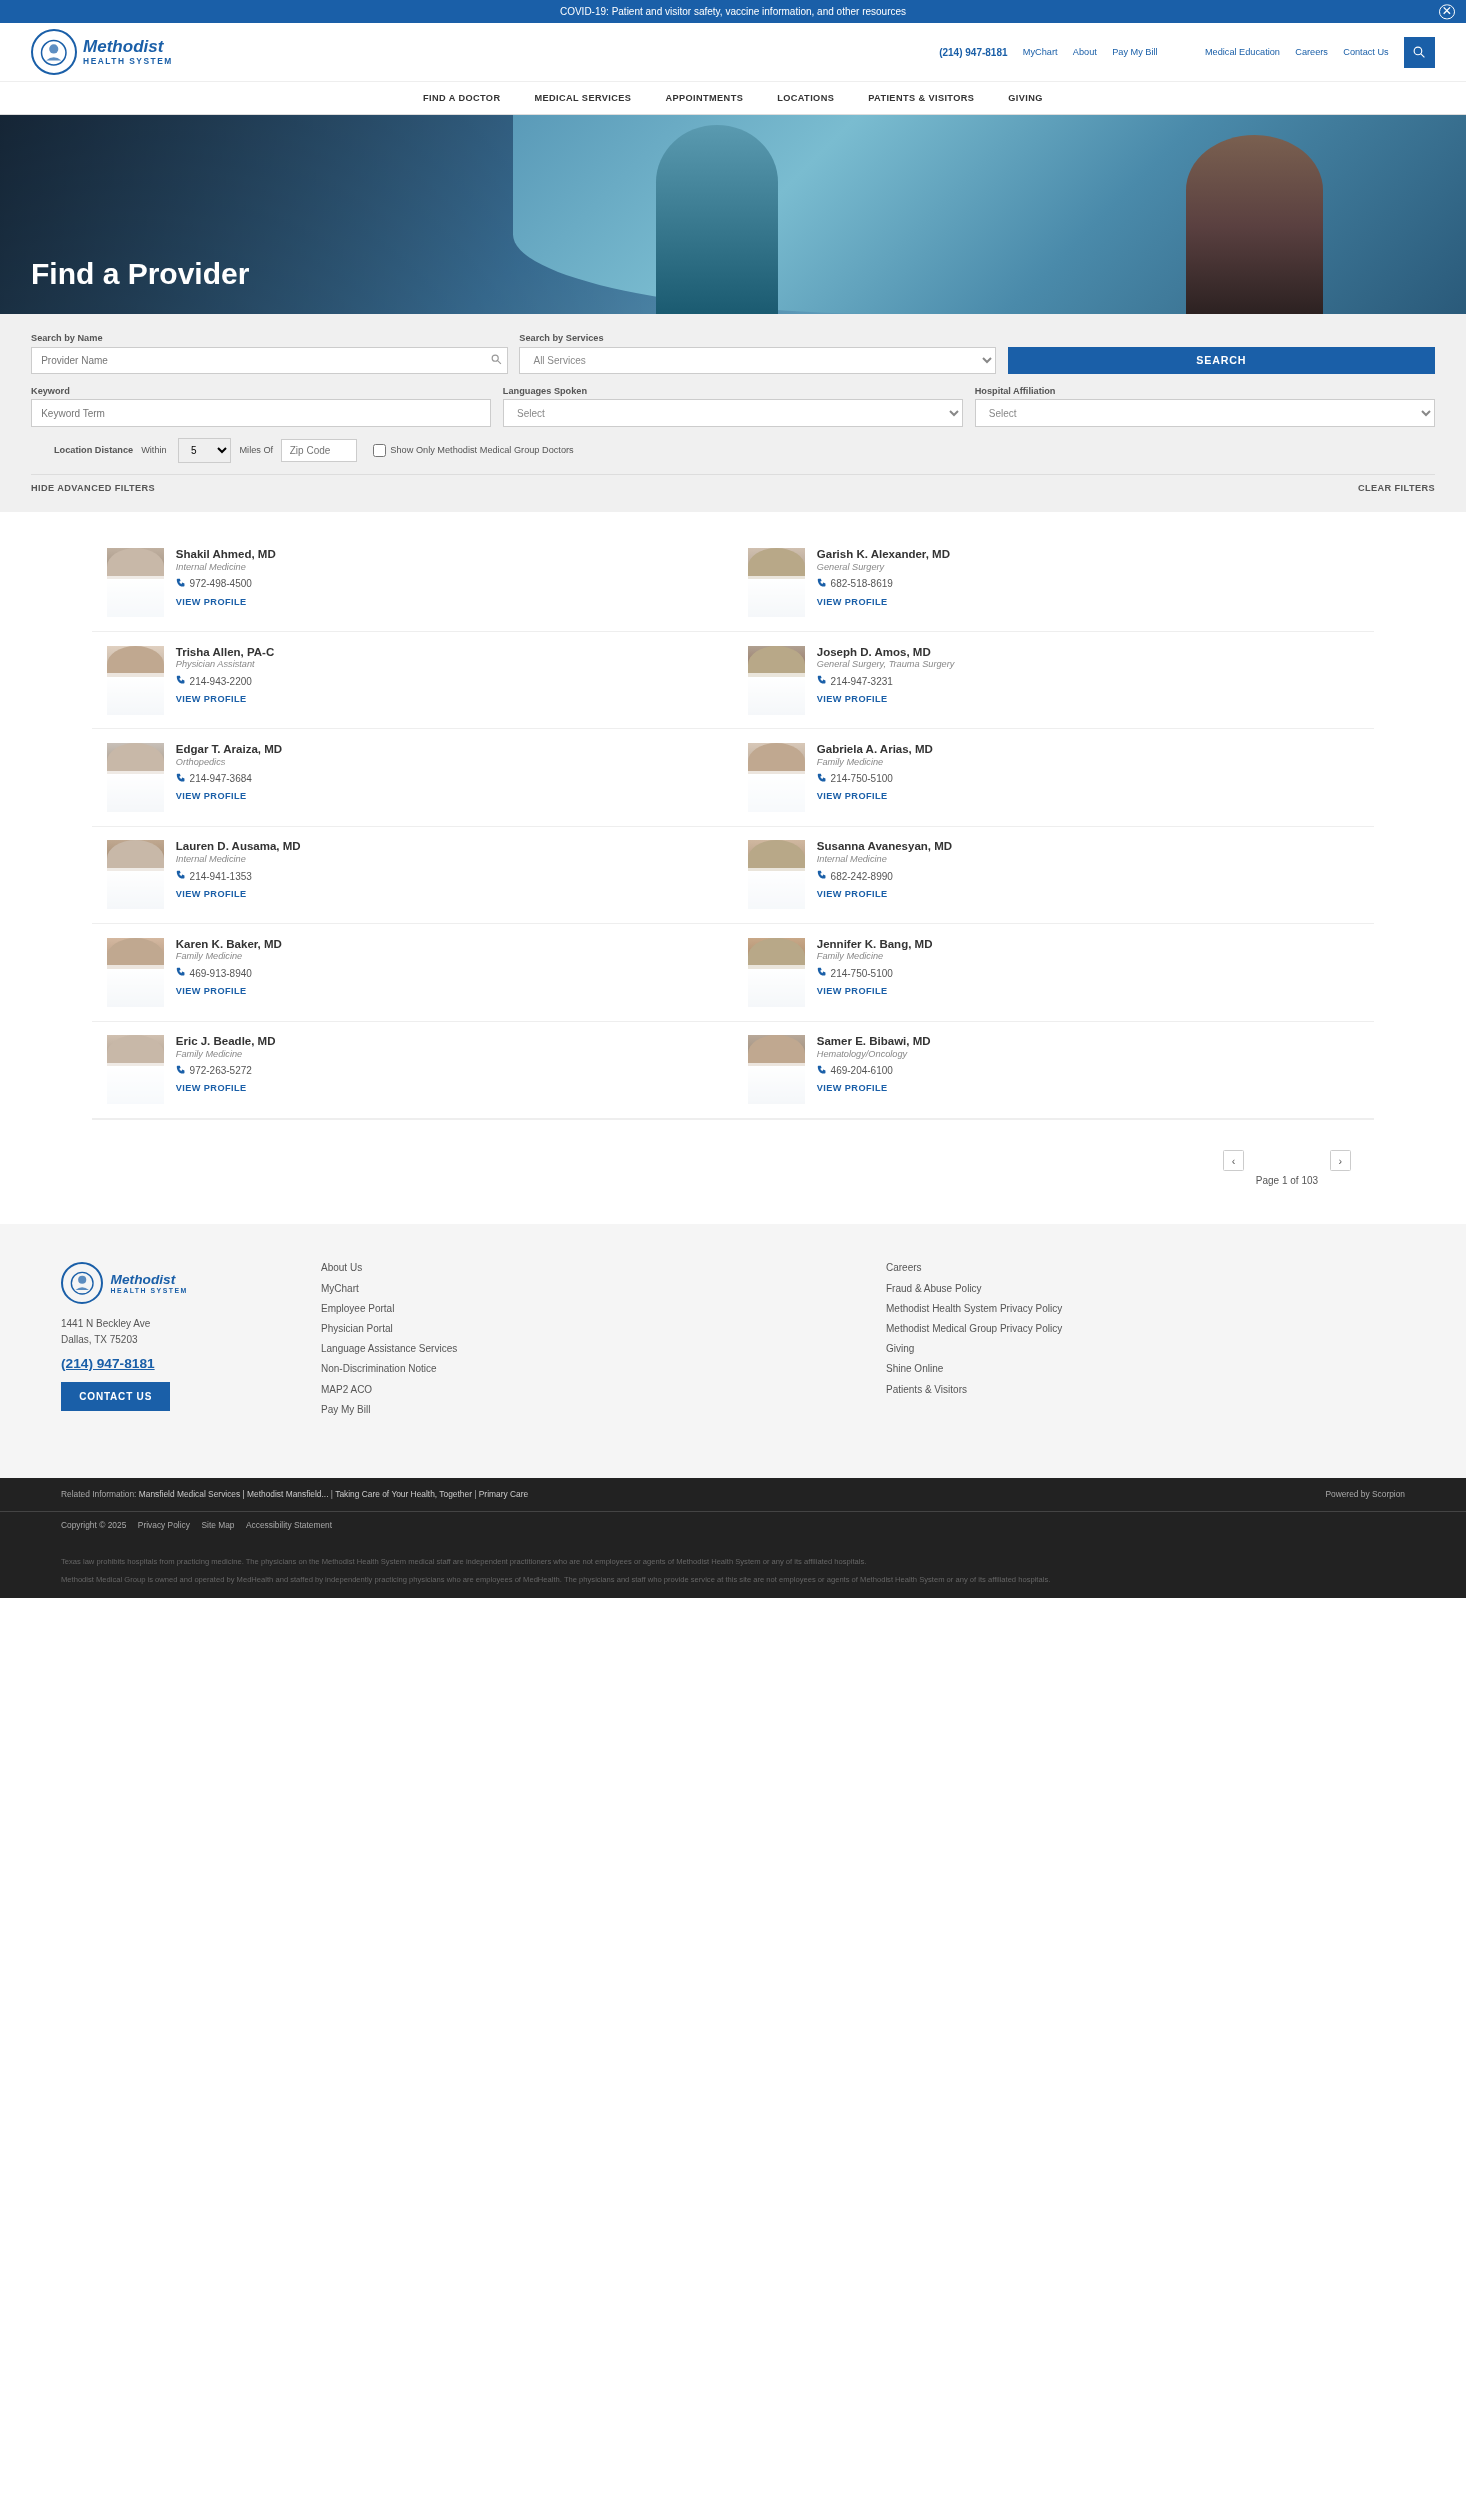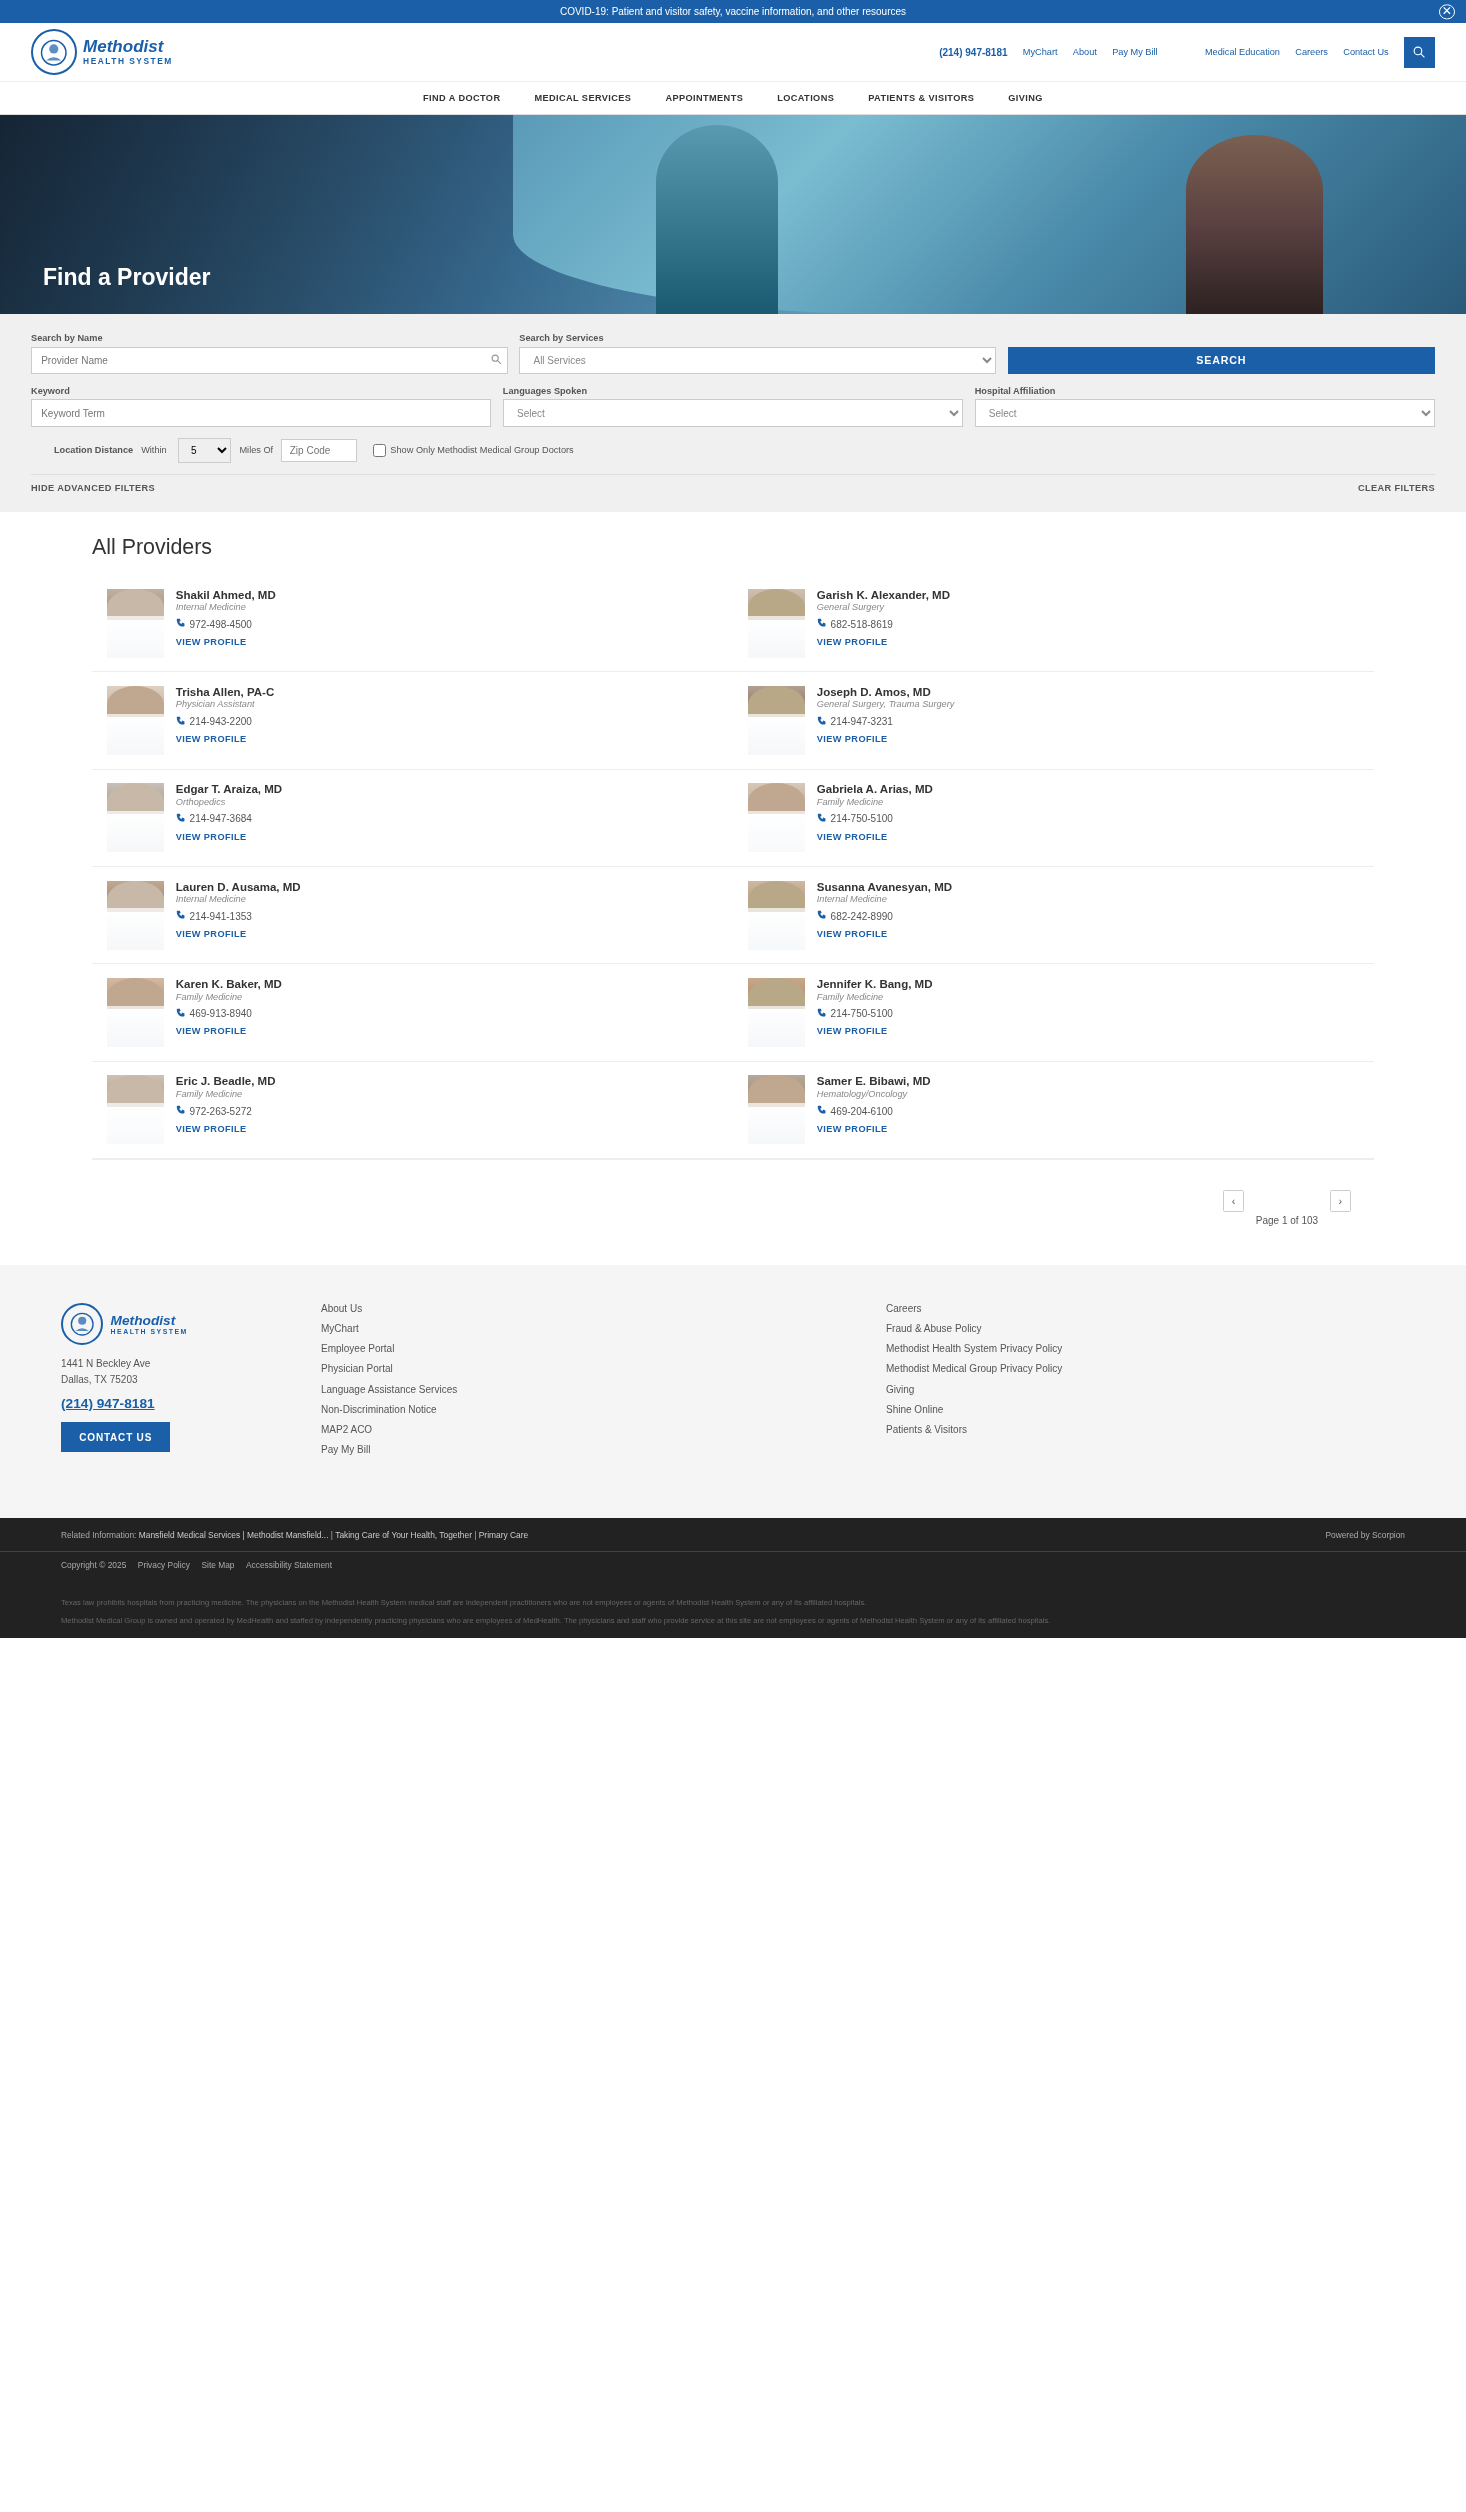--- a/index.html
+++ b/index.html
@@ -123,23 +123,23 @@
       top: 0;
       width: 65%;
       height: 100%;
       background: linear-gradient(135deg, #5a9ab8 0%, #7abcd0 30%, #4a8aaa 60%, #2a5a7a 100%);
       border-radius: 0 0 0 40%;
     }
     .hero-title {
       position: relative;
       z-index: 2;
       color: #fff;
-      font-size: 23px;
-      font-weight: bold;
-      padding: 23px 43px;
+      font-size: 30px;
+      font-weight: bold;
+      padding: 23px 31px;
     }
 
     
     .search-section {
       background: #f0f0f0;
       padding: 19px 31px;
     }
     .search-row {
       display: flex;
       gap: 11.5px;
@@ -545,21 +545,20 @@
       <span>Show Only Methodist Medical Group Doctors</span>
     </label>
   </div>
   <div class="filter-actions">
     <a class="filter-link" href="#">HIDE ADVANCED FILTERS</a>
     <a class="filter-link" href="#">CLEAR FILTERS</a>
   </div>
 </div>
 
 <div class="providers-section">
-  <h2 class="providers-title">All Providers</h2>
   <div class="providers-grid" id="providers-grid">
   <div class="provider-card">
     <div class="provider-photo photo-1">
       <div style="width:100%;height:45%;background:#c8b8a8;border-radius:50% 50% 0 0/60% 60% 0 0;position:absolute;top:0;left:0;"></div>
       <div style="width:100%;height:60%;background:#fff;position:absolute;bottom:0;left:0;opacity:0.7;"></div>
     </div>
     <div class="provider-info">
       <div class="provider-name">Shakil Ahmed, MD</div>
       <div class="provider-specialty">Internal Medicine</div>
       <div class="provider-phone">

